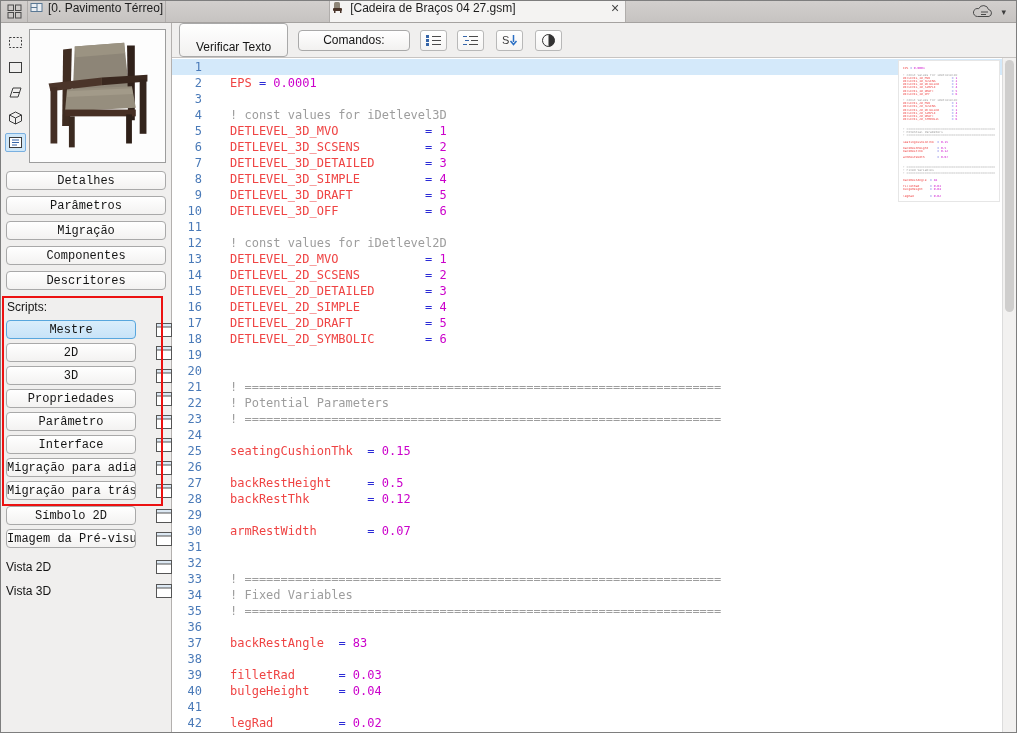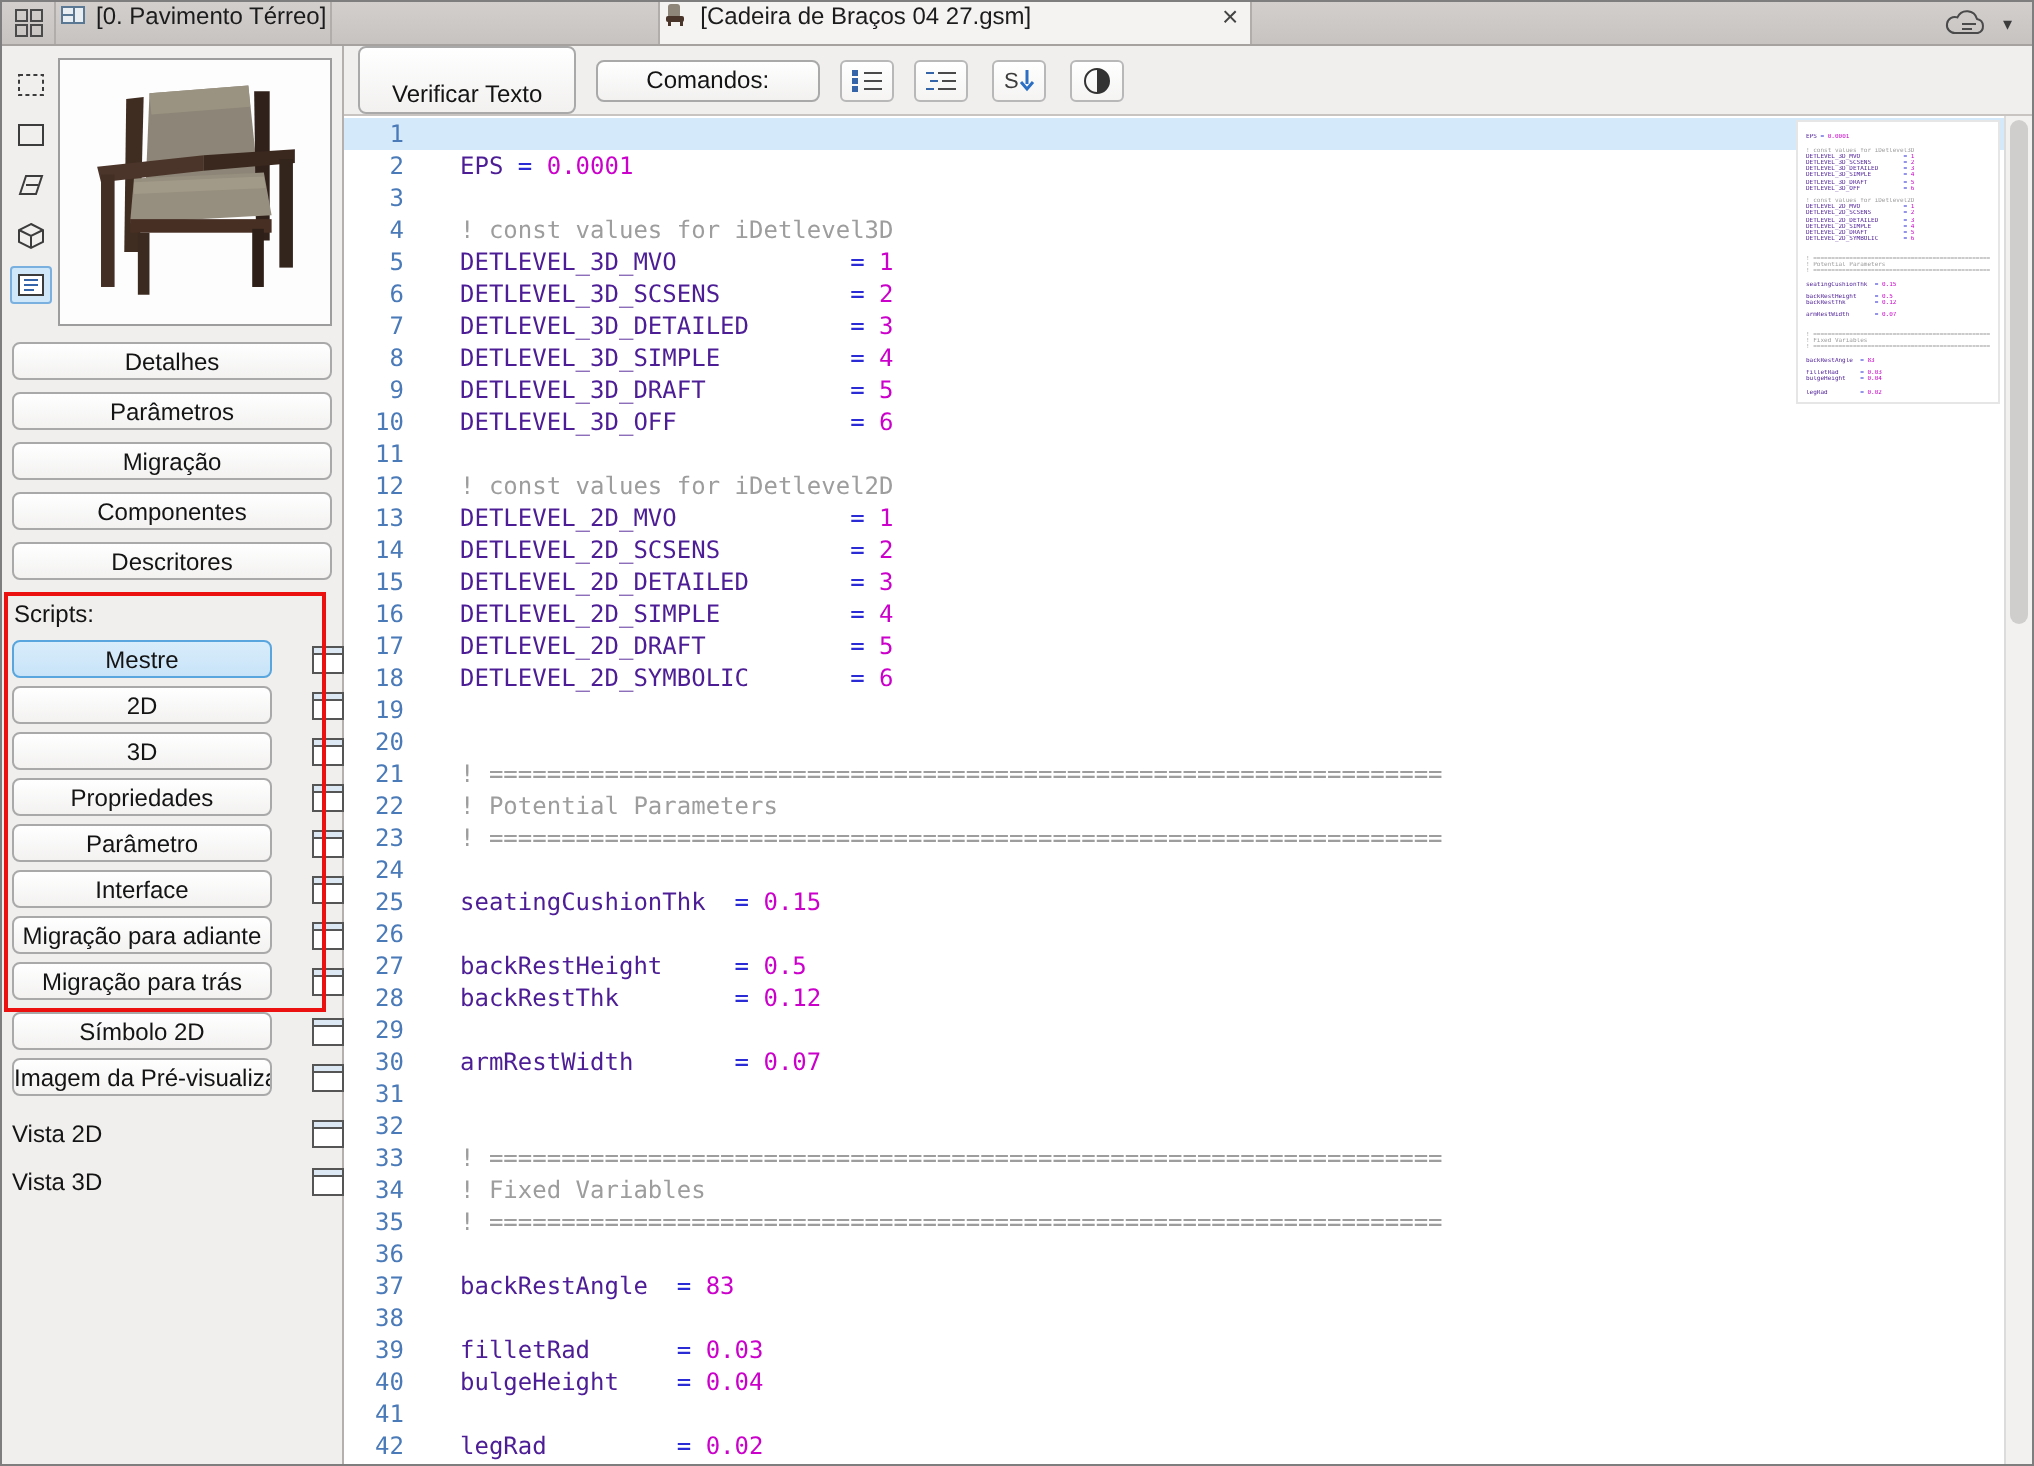--- a/index.html
+++ b/index.html
@@ -20,21 +20,21 @@
   
   .main{flex:1;display:flex;min-height:0}
   .sidebar{flex:0 0 170px;width:170px;position:relative;padding-top:6px}
   .preview-row{display:flex;height:134px}
   .iconstrip{width:28px;display:flex;flex-direction:column;align-items:center;gap:6px;padding-top:4px}
   .strip-btn{width:21px;height:19px;background:transparent;border:1px solid transparent;display:flex;align-items:center;justify-content:center;padding:0}
   .strip-btn.sel{background:#cfe7f8;border-color:#7ab0e0;border-radius:2px}
   .preview{flex:1;margin-right:5px;background:#fdfdfd;border:1px solid #9d9d9d;display:flex;align-items:center;justify-content:center;overflow:hidden}
 
   .nav{margin-top:8px;display:flex;flex-direction:column;gap:6px;padding:0 5px}
-  .side-btn{height:19px;font-family:Liberation Sans, sans-serif;font-size:12px;color:#141414;background:linear-gradient(#ffffff,#f3f2f1);border:1px solid #a9a9a9;border-radius:4px;cursor:pointer;overflow:hidden;white-space:nowrap}
+  .side-btn{height:19px;font-family:Liberation Mono, monospace;font-size:12px;color:#141414;background:linear-gradient(#ffffff,#f3f2f1);border:1px solid #a9a9a9;border-radius:4px;cursor:pointer;overflow:hidden;white-space:nowrap}
   .side-btn.wide{width:100%}
   .scripts-label{margin:10px 0 0 6px;height:14px;font-size:12px;color:#141414}
   .scripts,.extras{display:flex;flex-direction:column;gap:4px;padding:0 5px}
   .scripts{margin-top:6px}
   .extras{margin-top:6px}
   .script-row,.view-row{display:flex;align-items:center;gap:19px;height:19px}
   .side-btn.script{flex:0 0 130px;width:130px}
   .side-btn.selected{background:linear-gradient(#d9edfb,#c8e3f8);border-color:#58a6dd}
   .win-btn{flex:0 0 18px;width:18px;height:16px;background:none;border:none;padding:0;display:flex;align-items:center;justify-content:center;cursor:pointer}
   .views{margin-top:9px;display:flex;flex-direction:column;gap:5px;padding:0 5px}
@@ -48,21 +48,21 @@
   .tb-btn.cmd{padding:0 24px}
   .tb-ic{width:27px;height:21px;background:linear-gradient(#ffffff,#f5f4f3);border:1px solid #b8b8b8;border-radius:3px;display:flex;align-items:center;justify-content:center;padding:0;cursor:pointer}
   .tb-ic.gap{margin-left:2px}
 
   .ed-body{flex:1;position:relative;background:#ffffff;border-top:1px solid #c7c4c2;overflow:hidden}
   .code{position:absolute;top:0;left:0;right:14px;bottom:0;padding-top:1px;overflow:hidden}
   .code-line{display:flex;height:16px;font-family:"DejaVu Sans Mono",monospace;font-size:12px;line-height:16px;white-space:pre}
   .code-line.hl{background:#d4e9fa}
   .lnum{flex:0 0 36px;text-align:right;padding-right:6px;color:#4a7ab8}
   .ltext{padding-left:22px}
-  .tok-i{color:#4c1d95}
+  .tok-i{color:#ef4444}
   .tok-o{color:#2b2bd6}
   .tok-c{color:#9d9d9d}
   .tok-n{color:#cb00cb}
 
   .minimap{position:absolute;top:3px;right:17px;width:100px;background:#fff;padding:3px 4px;font-family:"DejaVu Sans Mono",monospace;font-size:3px;line-height:3.2px;white-space:pre;box-shadow:0 0 0 1px #e6e6e6;overflow:hidden}
   .mini-line{height:3.2px;overflow:hidden}
 
   .vscroll{position:absolute;top:0;right:0;bottom:0;width:14px;background:#f2f1f0;border-left:1px solid #dcdcdc}
   .vthumb{position:absolute;top:2px;left:2px;right:2px;height:252px;background:#cfcecd;border-radius:6px;cursor:pointer}
 

